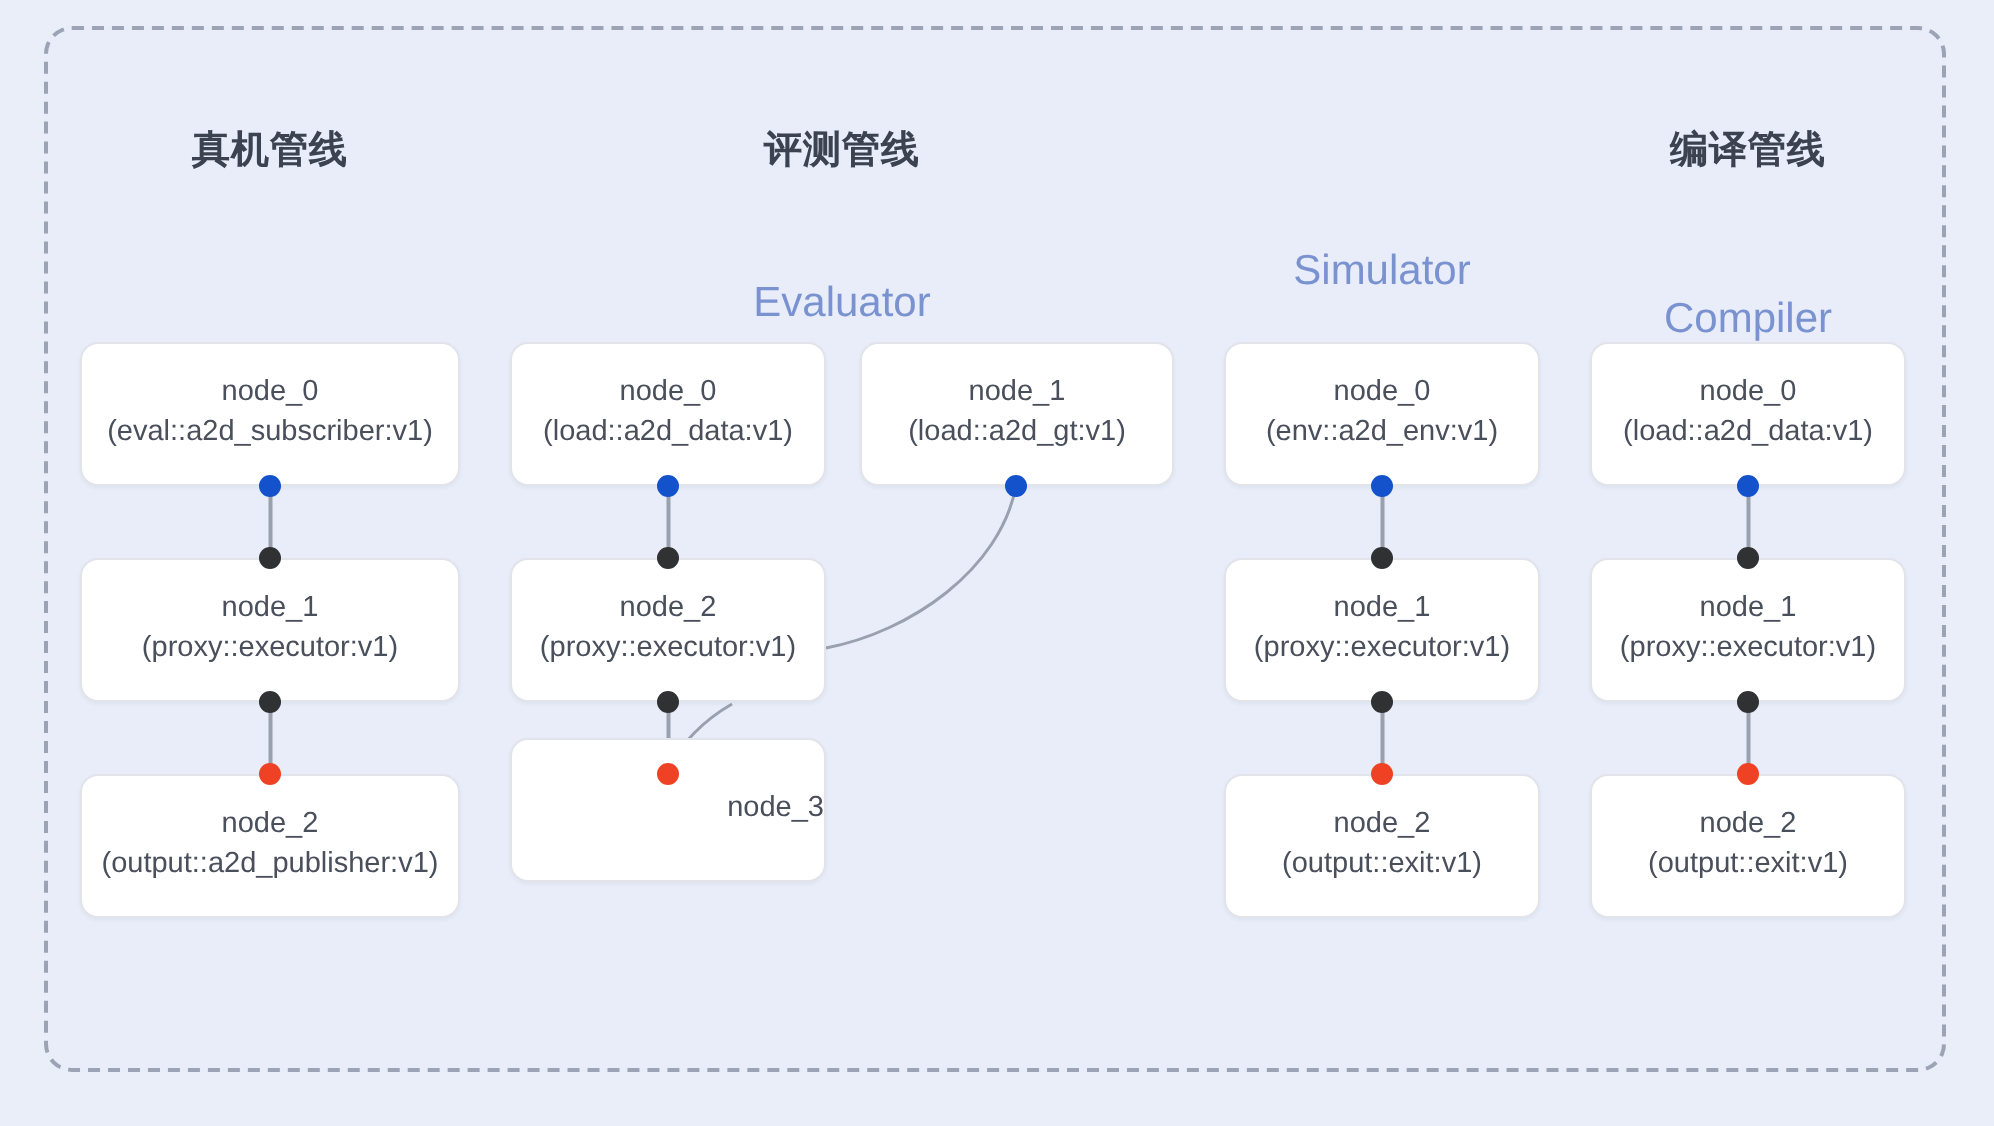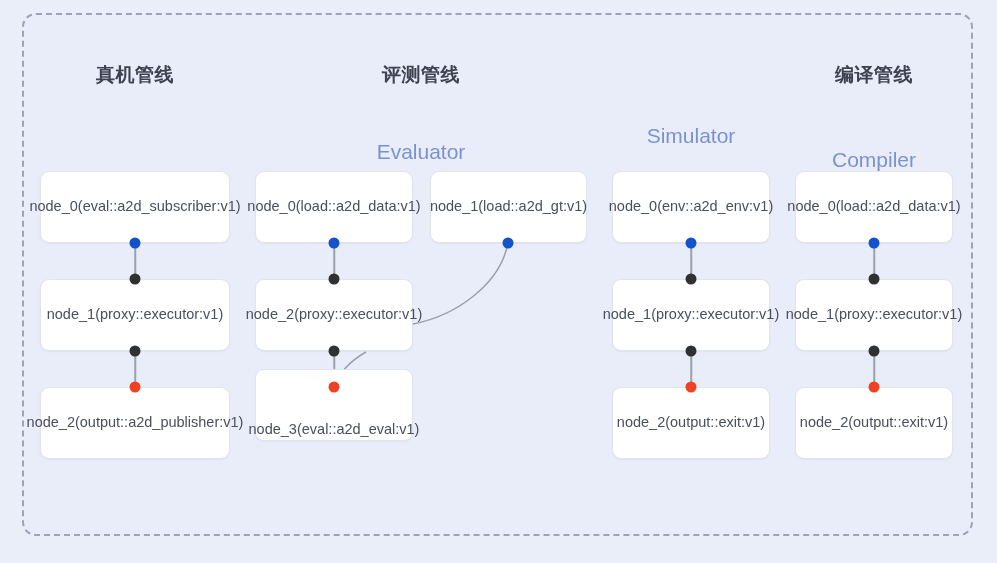--- a/index.html
+++ b/index.html
@@ -57,21 +57,21 @@
 
   
   .node {
     position: absolute;
     box-sizing: border-box;
     background: #ffffff;
     border: 1px solid #e2e4ea;
     border-radius: 9px;
     box-shadow: 0 1px 2px rgba(60,70,100,0.06);
     display: flex;
-    flex-direction: row;
+    flex-direction: column;
     align-items: center;
     justify-content: center;
     z-index: 3;
   }
   .node-name {
     font-size: 14.5px;
     color: #4a4f5c;
     line-height: 1.35;
     white-space: nowrap;
   }
@@ -177,21 +177,20 @@
     <span class="node-name">node_2</span>
     <span class="node-type">(proxy::executor:v1)</span>
   </div>
 
   <div class="link" style="left:334px; top:351px; height:36px;"></div>
   <div class="port port-black" style="left:334px; top:351px;"></div>
   <div class="port port-red" style="left:334px; top:387px;"></div>
 
   <div class="node" style="left:255px; top:369px; width:158px; height:72px;align-items:flex-end;">
     <span class="node-name">node_3</span>
-    <span class="node-type">(eval::a2d_eval:v1)</span>
   </div>
 
   <div class="col-subtitle" style="left:612px; top:124px; width:158px;">Simulator</div>
 
   <div class="node" style="left:612px; top:171px; width:158px; height:72px;">
     <span class="node-name">node_0</span>
     <span class="node-type">(env::a2d_env:v1)</span>
   </div>
   <div class="link" style="left:691px; top:243px; height:36px;"></div>
   <div class="port port-blue" style="left:691px; top:243px;"></div>

